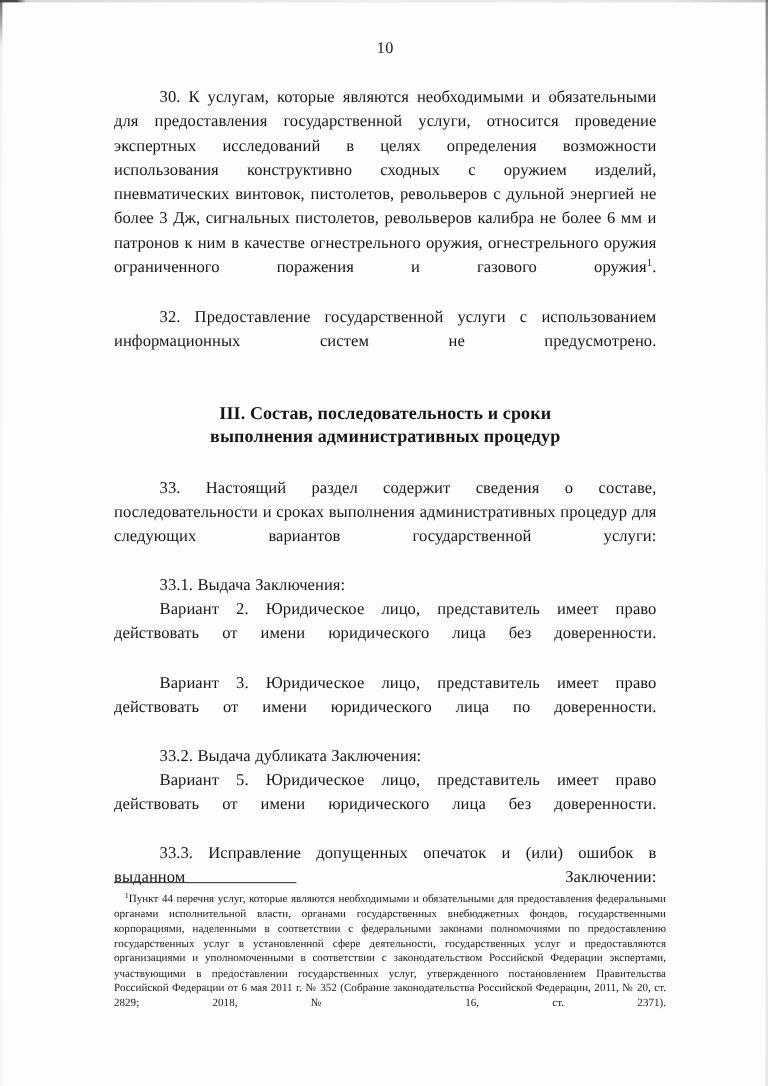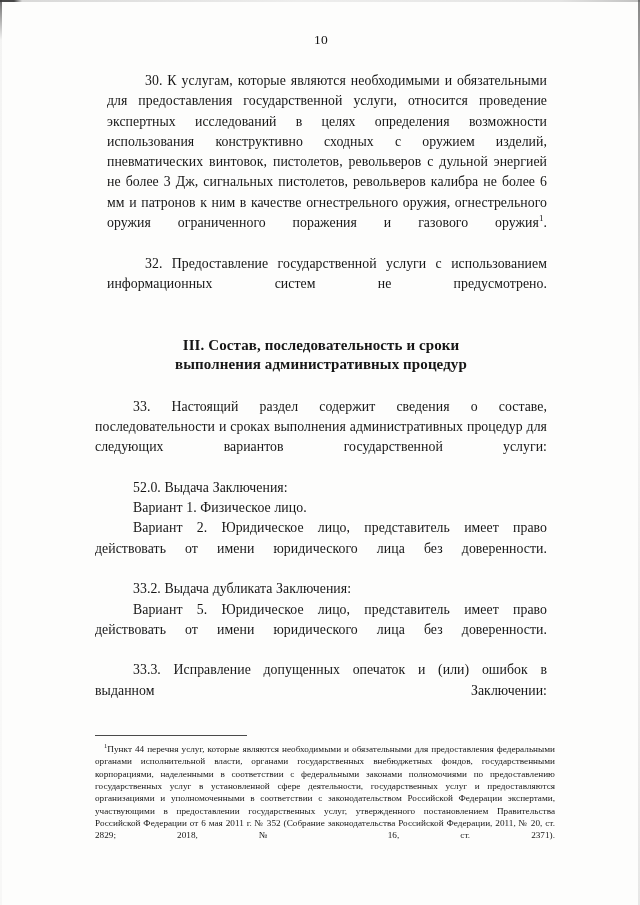--- a/index.html
+++ b/index.html
@@ -76,21 +76,20 @@
   .folio {
     text-align: center;
     font-size: 13.5px;
     line-height: 16px;
     padding-top: 32px;
     letter-spacing: 0.2px;
   }
 
   .body-block {
     margin-top: 23px;
-    margin-left: 12px;
   }
 
   p.para {
     margin: 0;
     font-size: 13.8px;
     line-height: 20.3px;
     text-align: justify;
     text-indent: 38px;
     letter-spacing: 0.05px;
     word-spacing: 0.2px;
@@ -183,26 +182,26 @@
       <span>III. Состав, последовательность и сроки</span>
       <span>выполнения административных процедур</span>
     </div>
 
     <div class="section-gap"></div>
 
     <div class="section-block">
 
       <p class="para">33. Настоящий раздел содержит сведения о составе, последовательности и сроках выполнения административных процедур для следующих вариантов государственной услуги:</p>
 
-      <p class="para nojust">52.0. Выдача Заключения:</p>
-
-      <p class="para nojust">Вариант 1. Физическое лицо.</p>
+      <p class="para nojust">33.1. Выдача Заключения:</p>
+
 
       <p class="para">Вариант 2. Юридическое лицо, представитель имеет право действовать от имени юридического лица без доверенности.</p>
 
+      <p class="para">Вариант 3. Юридическое лицо, представитель имеет право действовать от имени юридического лица по доверенности.</p>
 
       <p class="para nojust">33.2. Выдача дубликата Заключения:</p>
 
 
       <p class="para">Вариант 5. Юридическое лицо, представитель имеет право действовать от имени юридического лица без доверенности.</p>
 
 
       <p class="para">33.3. Исправление допущенных опечаток и (или) ошибок в выданном Заключении:</p>
 
     </div>

